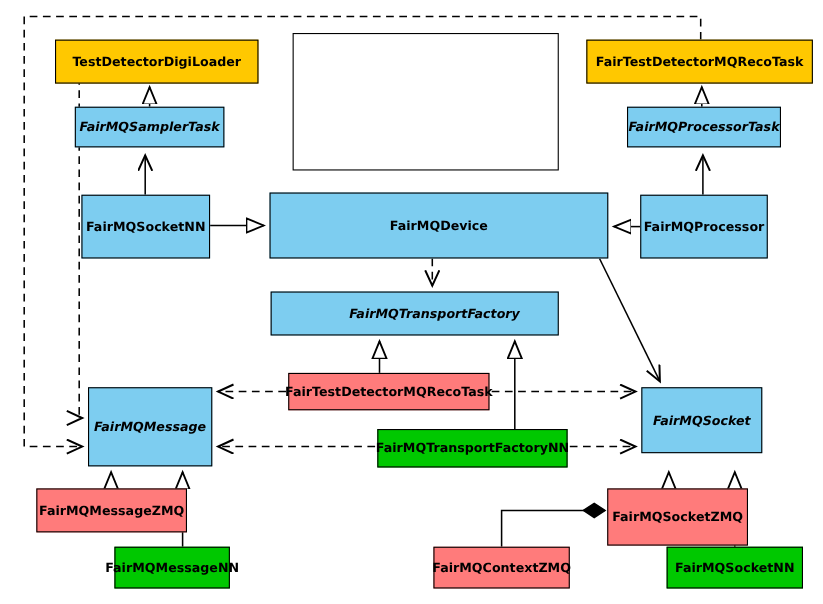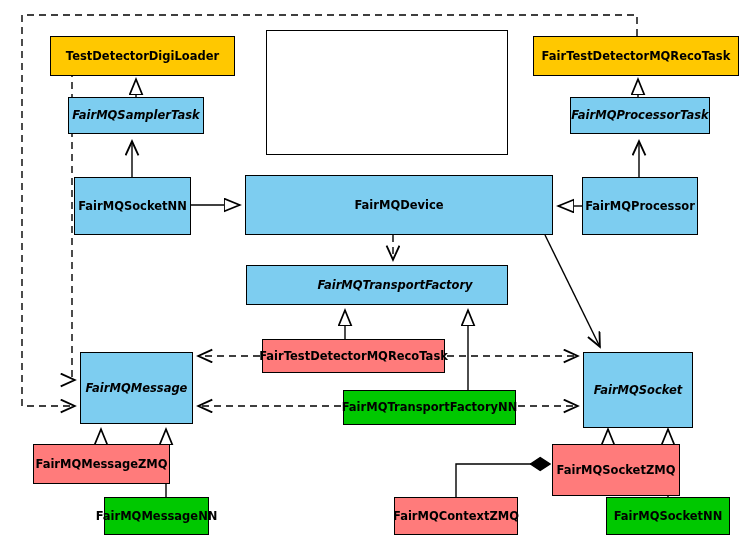--- a/index.html
+++ b/index.html
@@ -92,21 +92,21 @@
       <div class="node" style="left: 533px; top: 36px; width: 206px; height: 40px; background: rgb(255, 200, 0);">FairTestDetectorMQRecoTask</div>
       <div class="node italic" style="left: 68px; top: 97px; width: 136px; height: 37px; background: rgb(125, 205, 240);">FairMQSamplerTask</div>
       <div class="node italic" style="left: 570px; top: 97px; width: 140px; height: 37px; background: rgb(125, 205, 240);">FairMQProcessorTask</div>
       <div class="node" style="left: 74px; top: 177px; width: 117px; height: 58px; background: rgb(125, 205, 240);">FairMQSocketNN</div>
       <div class="node" style="left: 245px; top: 175px; width: 308px; height: 60px; background: rgb(125, 205, 240);">FairMQDevice</div>
       <div class="node" style="left: 582px; top: 177px; width: 116px; height: 58px; background: rgb(125, 205, 240);">FairMQProcessor</div>
       <div class="node italic" style="left: 246px; top: 265px; width: 262px; height: 40px; background: rgb(125, 205, 240); padding-left: 36px;">FairMQTransportFactory</div>
       <div class="node" style="left: 262px; top: 339px; width: 183px; height: 34px; background: rgb(255, 123, 123);">FairTestDetectorMQRecoTask</div>
       <div class="node" style="left: 343px; top: 390px; width: 173px; height: 35px; background: rgb(0, 200, 0);">FairMQTransportFactoryNN</div>
       <div class="node italic" style="left: 80px; top: 352px; width: 113px; height: 72px; background: rgb(125, 205, 240);">FairMQMessage</div>
-      <div class="node italic" style="left: 583px; top: 352px; width: 110px; height: 76px; background: rgb(125, 205, 240);">FairMQSocket</div>
+      <div class="node italic" style="left: 583px; top: 352px; width: 110px; height: 60px; background: rgb(125, 205, 240);">FairMQSocket</div>
       <div class="node" style="left: 33px; top: 444px; width: 137px; height: 40px; background: rgb(255, 123, 123);">FairMQMessageZMQ</div>
       <div class="node" style="left: 104px; top: 497px; width: 105px; height: 38px; background: rgb(0, 200, 0);">FairMQMessageNN</div>
       <div class="node" style="left: 394px; top: 497px; width: 124px; height: 38px; background: rgb(255, 123, 123);">FairMQContextZMQ</div>
       <div class="node" style="left: 552px; top: 444px; width: 128px; height: 52px; background: rgb(255, 123, 123);">FairMQSocketZMQ</div>
       <div class="node" style="left: 606px; top: 497px; width: 124px; height: 38px; background: rgb(0, 200, 0);">FairMQSocketNN</div>
     </div>
 
 </div>
 
 </body></html>

